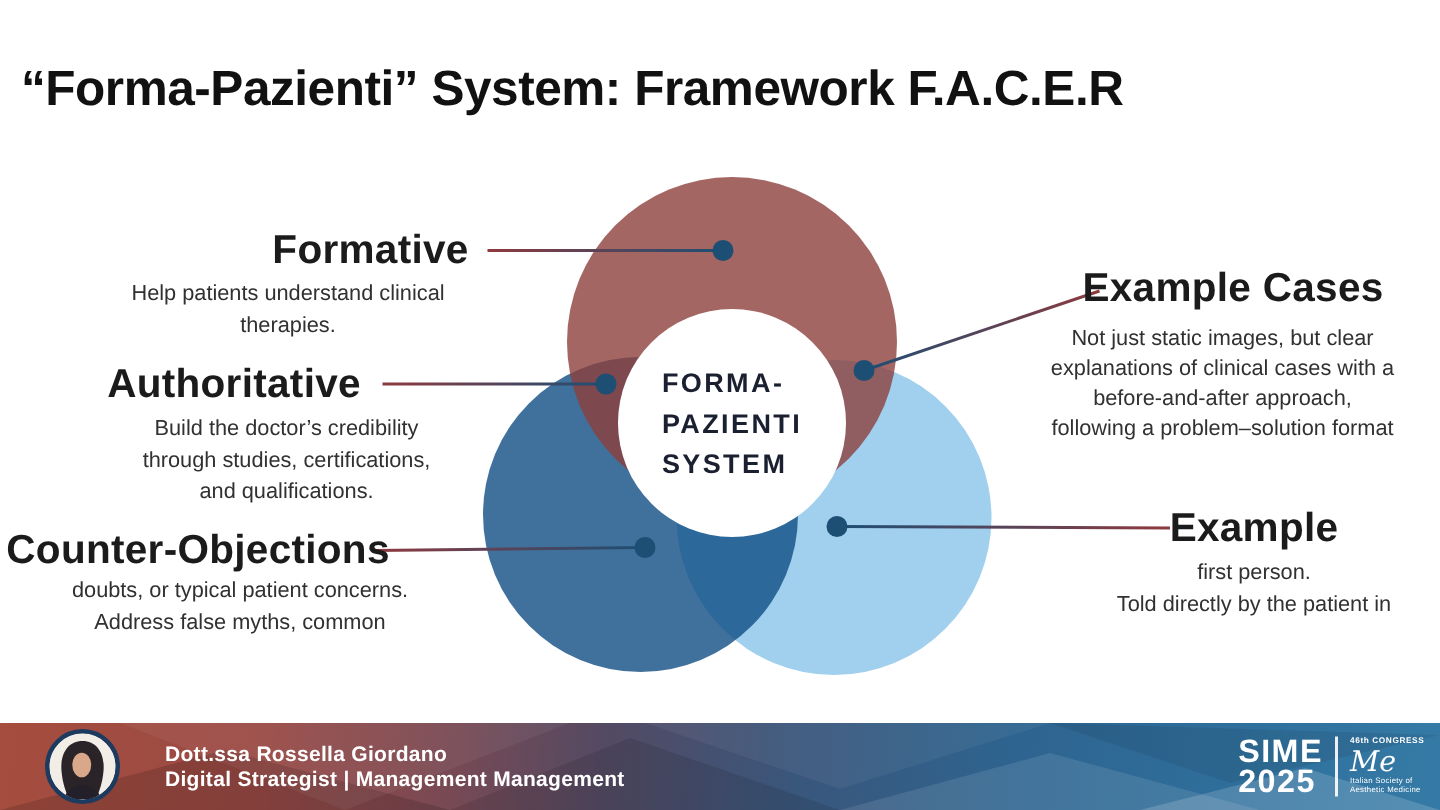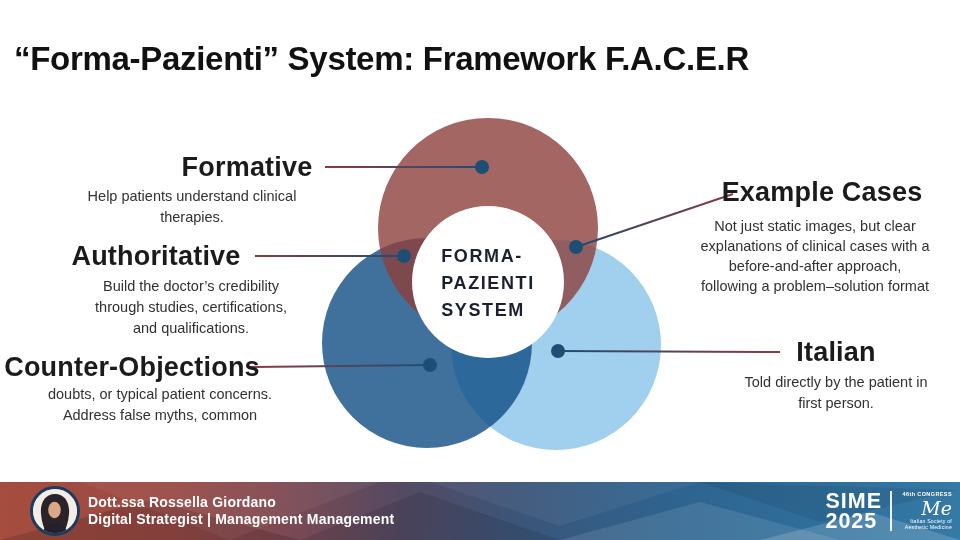--- a/index.html
+++ b/index.html
@@ -48,38 +48,38 @@
   .footer{
     position:absolute;left:0;top:482px;width:960px;height:58px;
     background:linear-gradient(94deg,
       var(--c-footer-red,#a54d3e) 0%, #9a4a45 18%, #7c4952 30%,
       #534a63 42%, #3a567b 55%, #2e648f 70%, #2f6e9b 85%,
       var(--c-footer-blue,#357aa6) 100%);
   }
   .footer-facets{position:absolute;left:0;top:0;width:960px;height:58px;}
   .presenter{
     position:absolute;left:30px;top:50%;transform:translateY(-50%);
-    display:flex;align-items:center;gap:8px;
+    display:flex;align-items:center;gap:30px;
   }
   .avatar{
     width:50px;height:50px;border-radius:50%;box-sizing:border-box;
     border:3px solid #1d3a5f;overflow:hidden;background:#f2ede6;flex:0 0 auto;
   }
   .avatar svg{display:block;width:100%;height:100%;}
   .presenter-name,.presenter-role{
     color:#fff;font-weight:bold;font-size:14px;line-height:17.5px;
     letter-spacing:0.2px;white-space:nowrap;
   }
   .event{
     position:absolute;right:8px;top:50%;transform:translateY(-50%);
     display:flex;align-items:center;gap:8px;color:#fff;
   }
   .sime{font-size:21.5px;font-weight:bold;line-height:20px;letter-spacing:1px;text-align:left;}
   .evt-divider{width:2px;height:40px;background:rgba(255,255,255,0.9);}
-  .congress{display:flex;flex-direction:column;align-items:flex-end;width:52px;line-height:1.15;}
+  .congress{display:flex;flex-direction:column;align-items:flex-start;width:52px;line-height:1.15;}
   .congress-top{font-size:5.5px;font-weight:bold;letter-spacing:0.4px;}
   .me-logo{font-family:"DejaVu Serif", serif;font-style:italic;font-size:19px;line-height:21px;}
   .society{font-size:5.2px;letter-spacing:0.2px;}
 </style>
 </head>
 <body>
 
 <h1 class="title">“Forma-Pazienti” System: Framework F.A.C.E.R</h1>
 
 <svg class="venn" viewBox="0 0 960 540" aria-hidden="true">
@@ -153,24 +153,24 @@
 </div>
 
 <div class="lbl" id="lbl-example">Example Cases</div>
 <div class="desc" id="desc-example">
   <div>Not just static images, but clear</div>
   <div>explanations of clinical cases with a</div>
   <div>before-and-after approach,</div>
   <div>following a problem–solution format</div>
 </div>
 
-<div class="lbl" id="lbl-reviews">Italian</div>
+<div class="lbl" id="lbl-reviews">Example</div>
 <div class="desc" id="desc-reviews">
+  <div>first person.</div>
   <div>Told directly by the patient in</div>
-  <div>first person.</div>
 </div>
 
 <div class="footer">
   <svg class="footer-facets" viewBox="0 0 960 58" preserveAspectRatio="none" aria-hidden="true">
     <polygon points="0,58 150,18 300,58" fill="rgba(0,0,0,0.14)"></polygon>
     <polygon points="80,0 230,58 380,0" fill="rgba(255,255,255,0.05)"></polygon>
     <polygon points="300,58 420,10 560,58" fill="rgba(0,0,0,0.10)"></polygon>
     <polygon points="430,0 560,44 700,0" fill="rgba(255,255,255,0.05)"></polygon>
     <polygon points="560,58 700,20 840,58" fill="rgba(255,255,255,0.10)"></polygon>
     <polygon points="700,0 820,40 960,8" fill="rgba(0,0,0,0.08)"></polygon>

